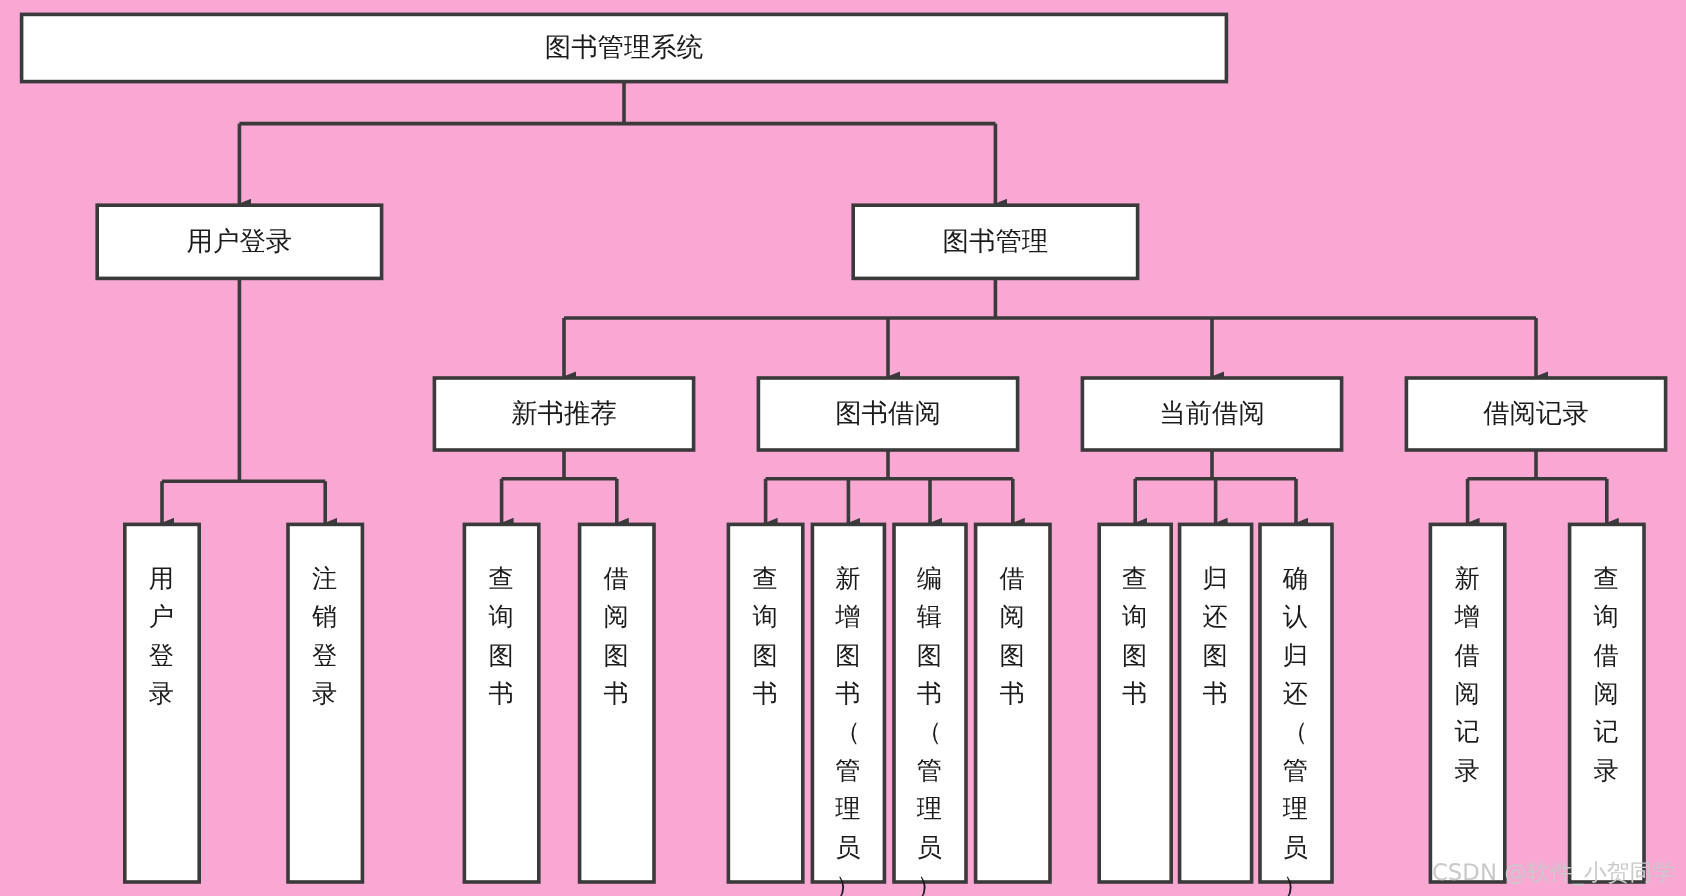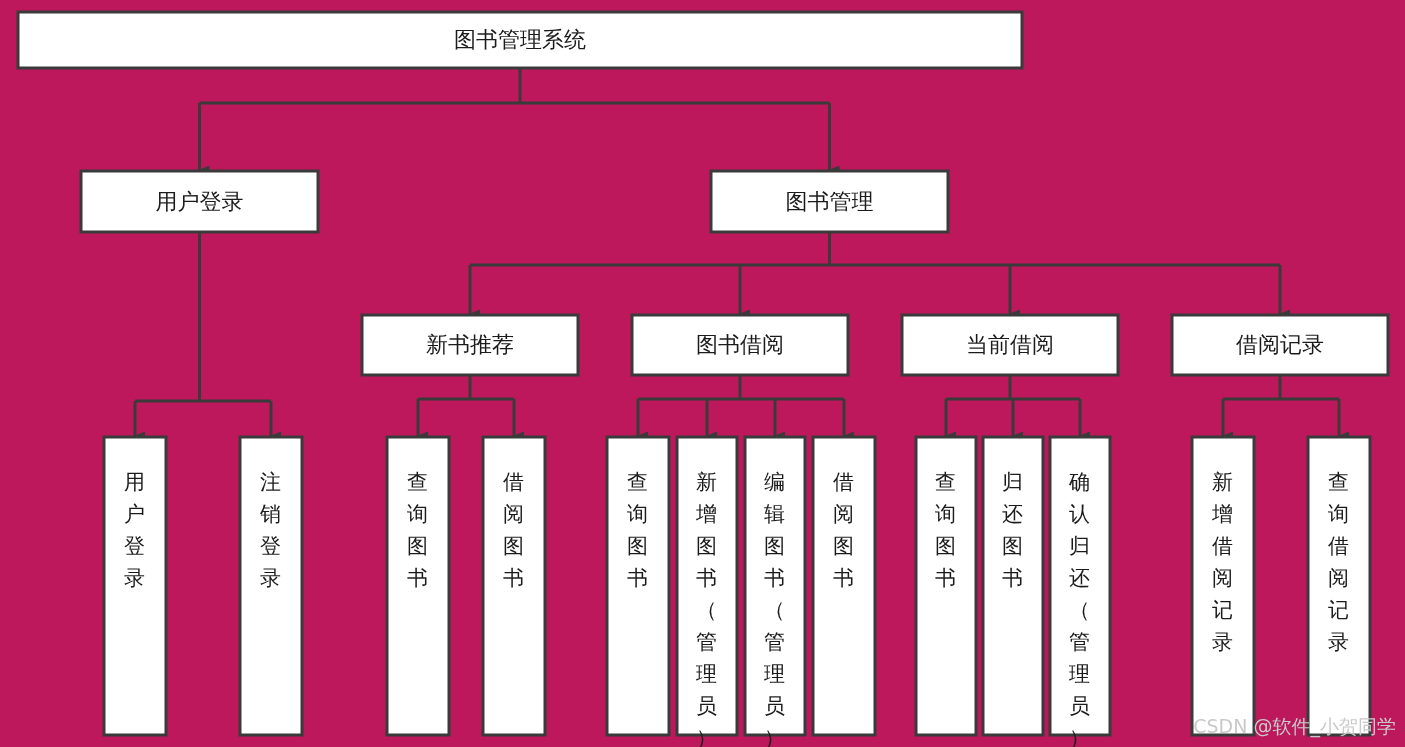--- a/index.html
+++ b/index.html
@@ -8,21 +8,21 @@
     padding: 0;
     background: #ffffff;
   }
   body {
     font-family: "DejaVu Sans", "Liberation Sans", sans-serif;
   }
   #diagram-root {
     position: relative;
     width: 1405px;
     height: 747px;
-    background: #be185d;
+    background: #f9a8d4;
     overflow: hidden;
   }
   svg.diagram-canvas {
     position: absolute;
     left: 0;
     top: 0;
     width: 1405px;
     height: 747px;
   }
   .node-box {

